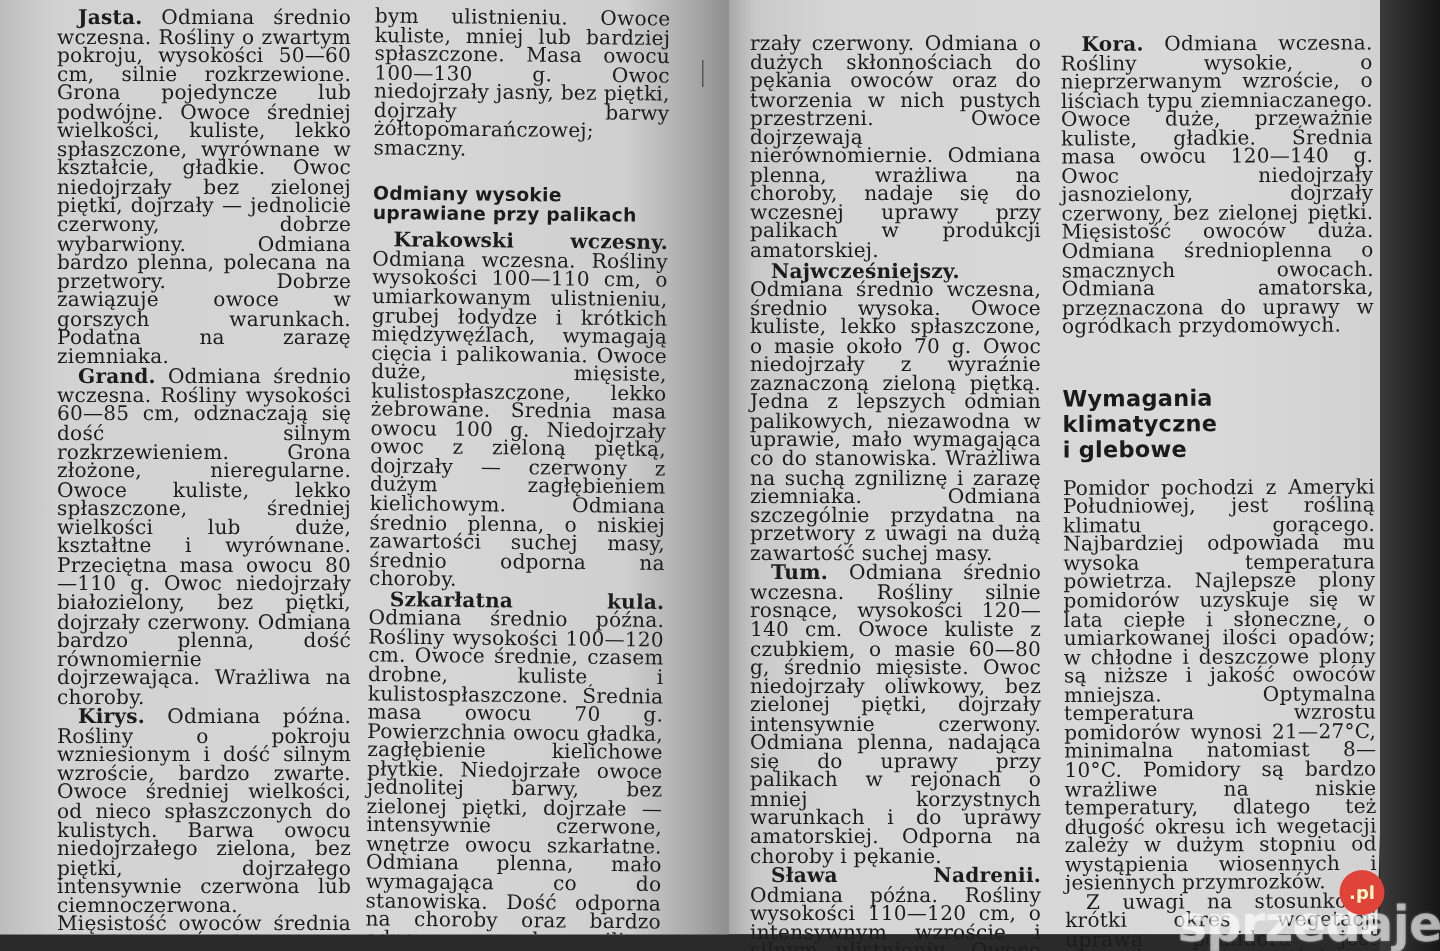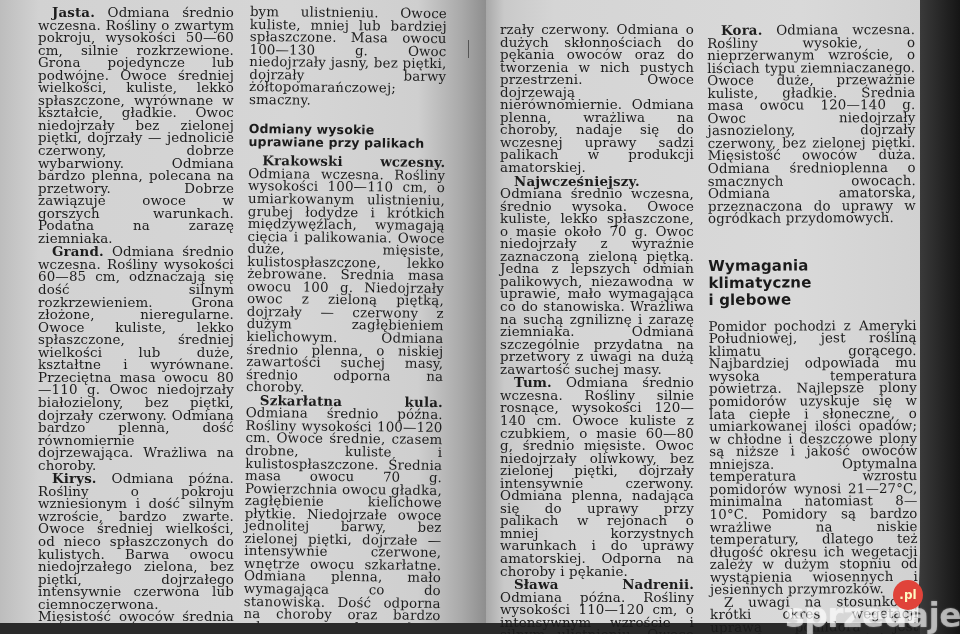--- a/index.html
+++ b/index.html
@@ -85,21 +85,21 @@
       <p><span class="name">Szkarłatna kula.</span><span> Odmiana średnio późna. Rośliny wysokości 100—120 cm. Owoce średnie, czasem drobne, kuliste i kulistospłaszczone. Średnia masa owocu 70 g. Powierzchnia owocu gładka, zagłębienie kielichowe płytkie. Niedojrzałe owoce jednolitej barwy, bez zielonej piętki, dojrzałe — intensywnie czerwone, wnętrze owocu szkarłatne. Odmiana plenna, mało wymagająca co do stanowiska. Dość odporna na choroby oraz bardzo odporna na suchą zgniliznę wierzchołkową. Zaletą tej odmiany jest wysoka zawartość suchej masy oraz doskonałe wybarwienie owoców. Polecana na przetwory.</span></p>
 
     </div>
     <div class="spine-mark"></div>
   </div>
 
   <div class="page page-right">
   </div>
 
   <div class="col col-3">
-    <p class="noindent">rzały czerwony. Odmiana o dużych skłonnościach do pękania owoców oraz do tworzenia w nich pustych przestrzeni. Owoce dojrzewają nierównomiernie. Odmiana plenna, wrażliwa na choroby, nadaje się do wczesnej uprawy sadzi palikach w produkcji amatorskiej.</p>
+    <p class="noindent">rzały czerwony. Odmiana o dużych skłonnościach do pękania owoców oraz do tworzenia w nich pustych przestrzeni. Owoce dojrzewają nierównomiernie. Odmiana plenna, wrażliwa na choroby, nadaje się do wczesnej uprawy przy palikach w produkcji amatorskiej.</p>
     <p><span class="name">Najwcześniejszy.</span><span> Odmiana średnio wczesna, średnio wysoka. Owoce kuliste, lekko spłaszczone, o masie około 70 g. Owoc niedojrzały z wyraźnie zaznaczoną zieloną piętką. Jedna z lepszych odmian palikowych, niezawodna w uprawie, mało wymagająca co do stanowiska. Wrażliwa na suchą zgniliznę i zarazę ziemniaka. Odmiana szczególnie przydatna na przetwory z uwagi na dużą zawartość suchej masy.</span></p>
     <p><span class="name">Tum.</span><span> Odmiana średnio wczesna. Rośliny silnie rosnące, wysokości 120—140 cm. Owoce kuliste z czubkiem, o masie 60—80 g, średnio mięsiste. Owoc niedojrzały oliwkowy, bez zielonej piętki, dojrzały intensywnie czerwony. Odmiana plenna, nadająca się do uprawy przy palikach w rejonach o mniej korzystnych warunkach i do uprawy amatorskiej. Odporna na choroby i pękanie.</span></p>
     <p><span class="name">Sława Nadrenii.</span><span> Odmiana późna. Rośliny wysokości 110—120 cm, o intensywnym wzroście i silnym ulistnieniu. Owoce drobne, kuliste, lekko spłaszczone, twarde, odporne na pękanie. Średnia masa owocu 60 g. Owoc niedojrzały z zieloną piętką, dojrzały czerwony. Odmiana najplenniejsza z odmian wysokich, dość odporna na choroby. Niezawodna do uprawy przy palikach na jesienny zbiór. Nie nadaje się dla przemysłu.</span></p>
   </div>
 
   <div class="col col-4">
     <p><span class="name">Kora.</span><span> Odmiana wczesna. Rośliny wysokie, o nieprzerwanym wzroście, o liściach typu ziemniaczanego. Owoce duże, przeważnie kuliste, gładkie. Średnia masa owocu 120—140 g. Owoc niedojrzały jasnozielony, dojrzały czerwony, bez zielonej piętki. Mięsistość owoców duża. Odmiana średnioplenna o smacznych owocach. Odmiana amatorska, przeznaczona do uprawy w ogródkach przydomowych.</span></p>
     <div class="section-title">
       <div>Wymagania klimatyczne</div>
       <div>i glebowe</div>

